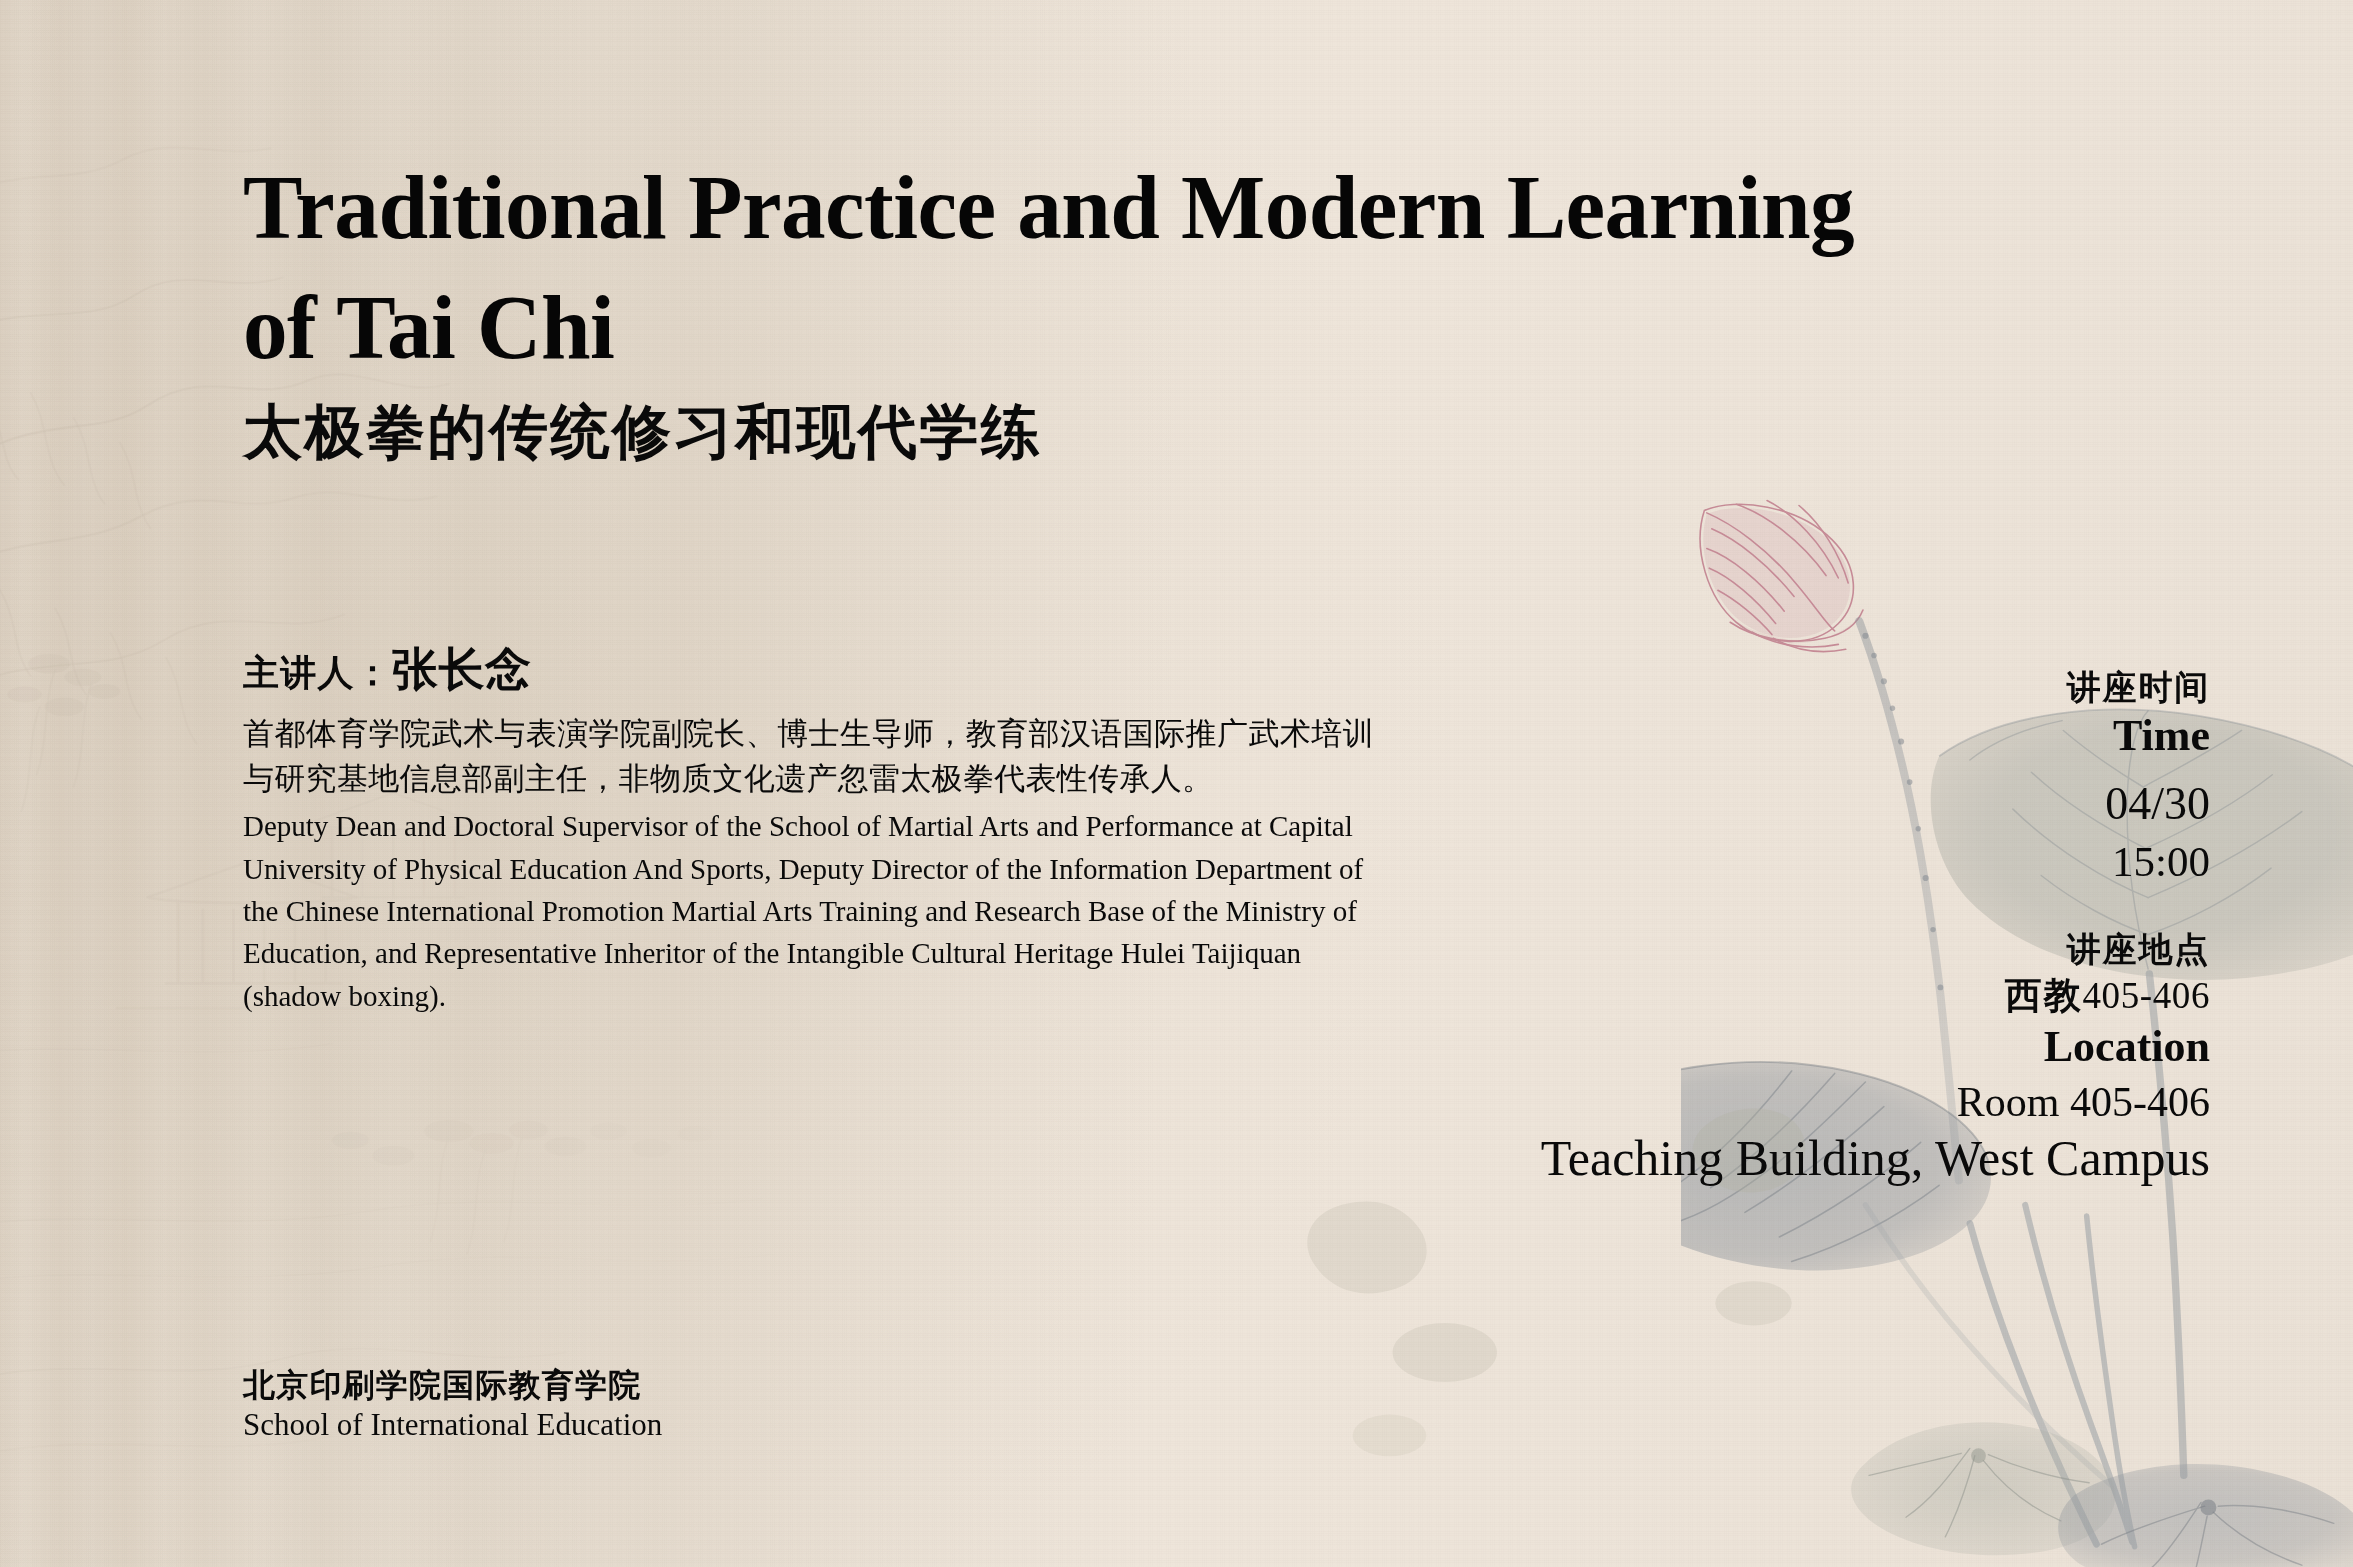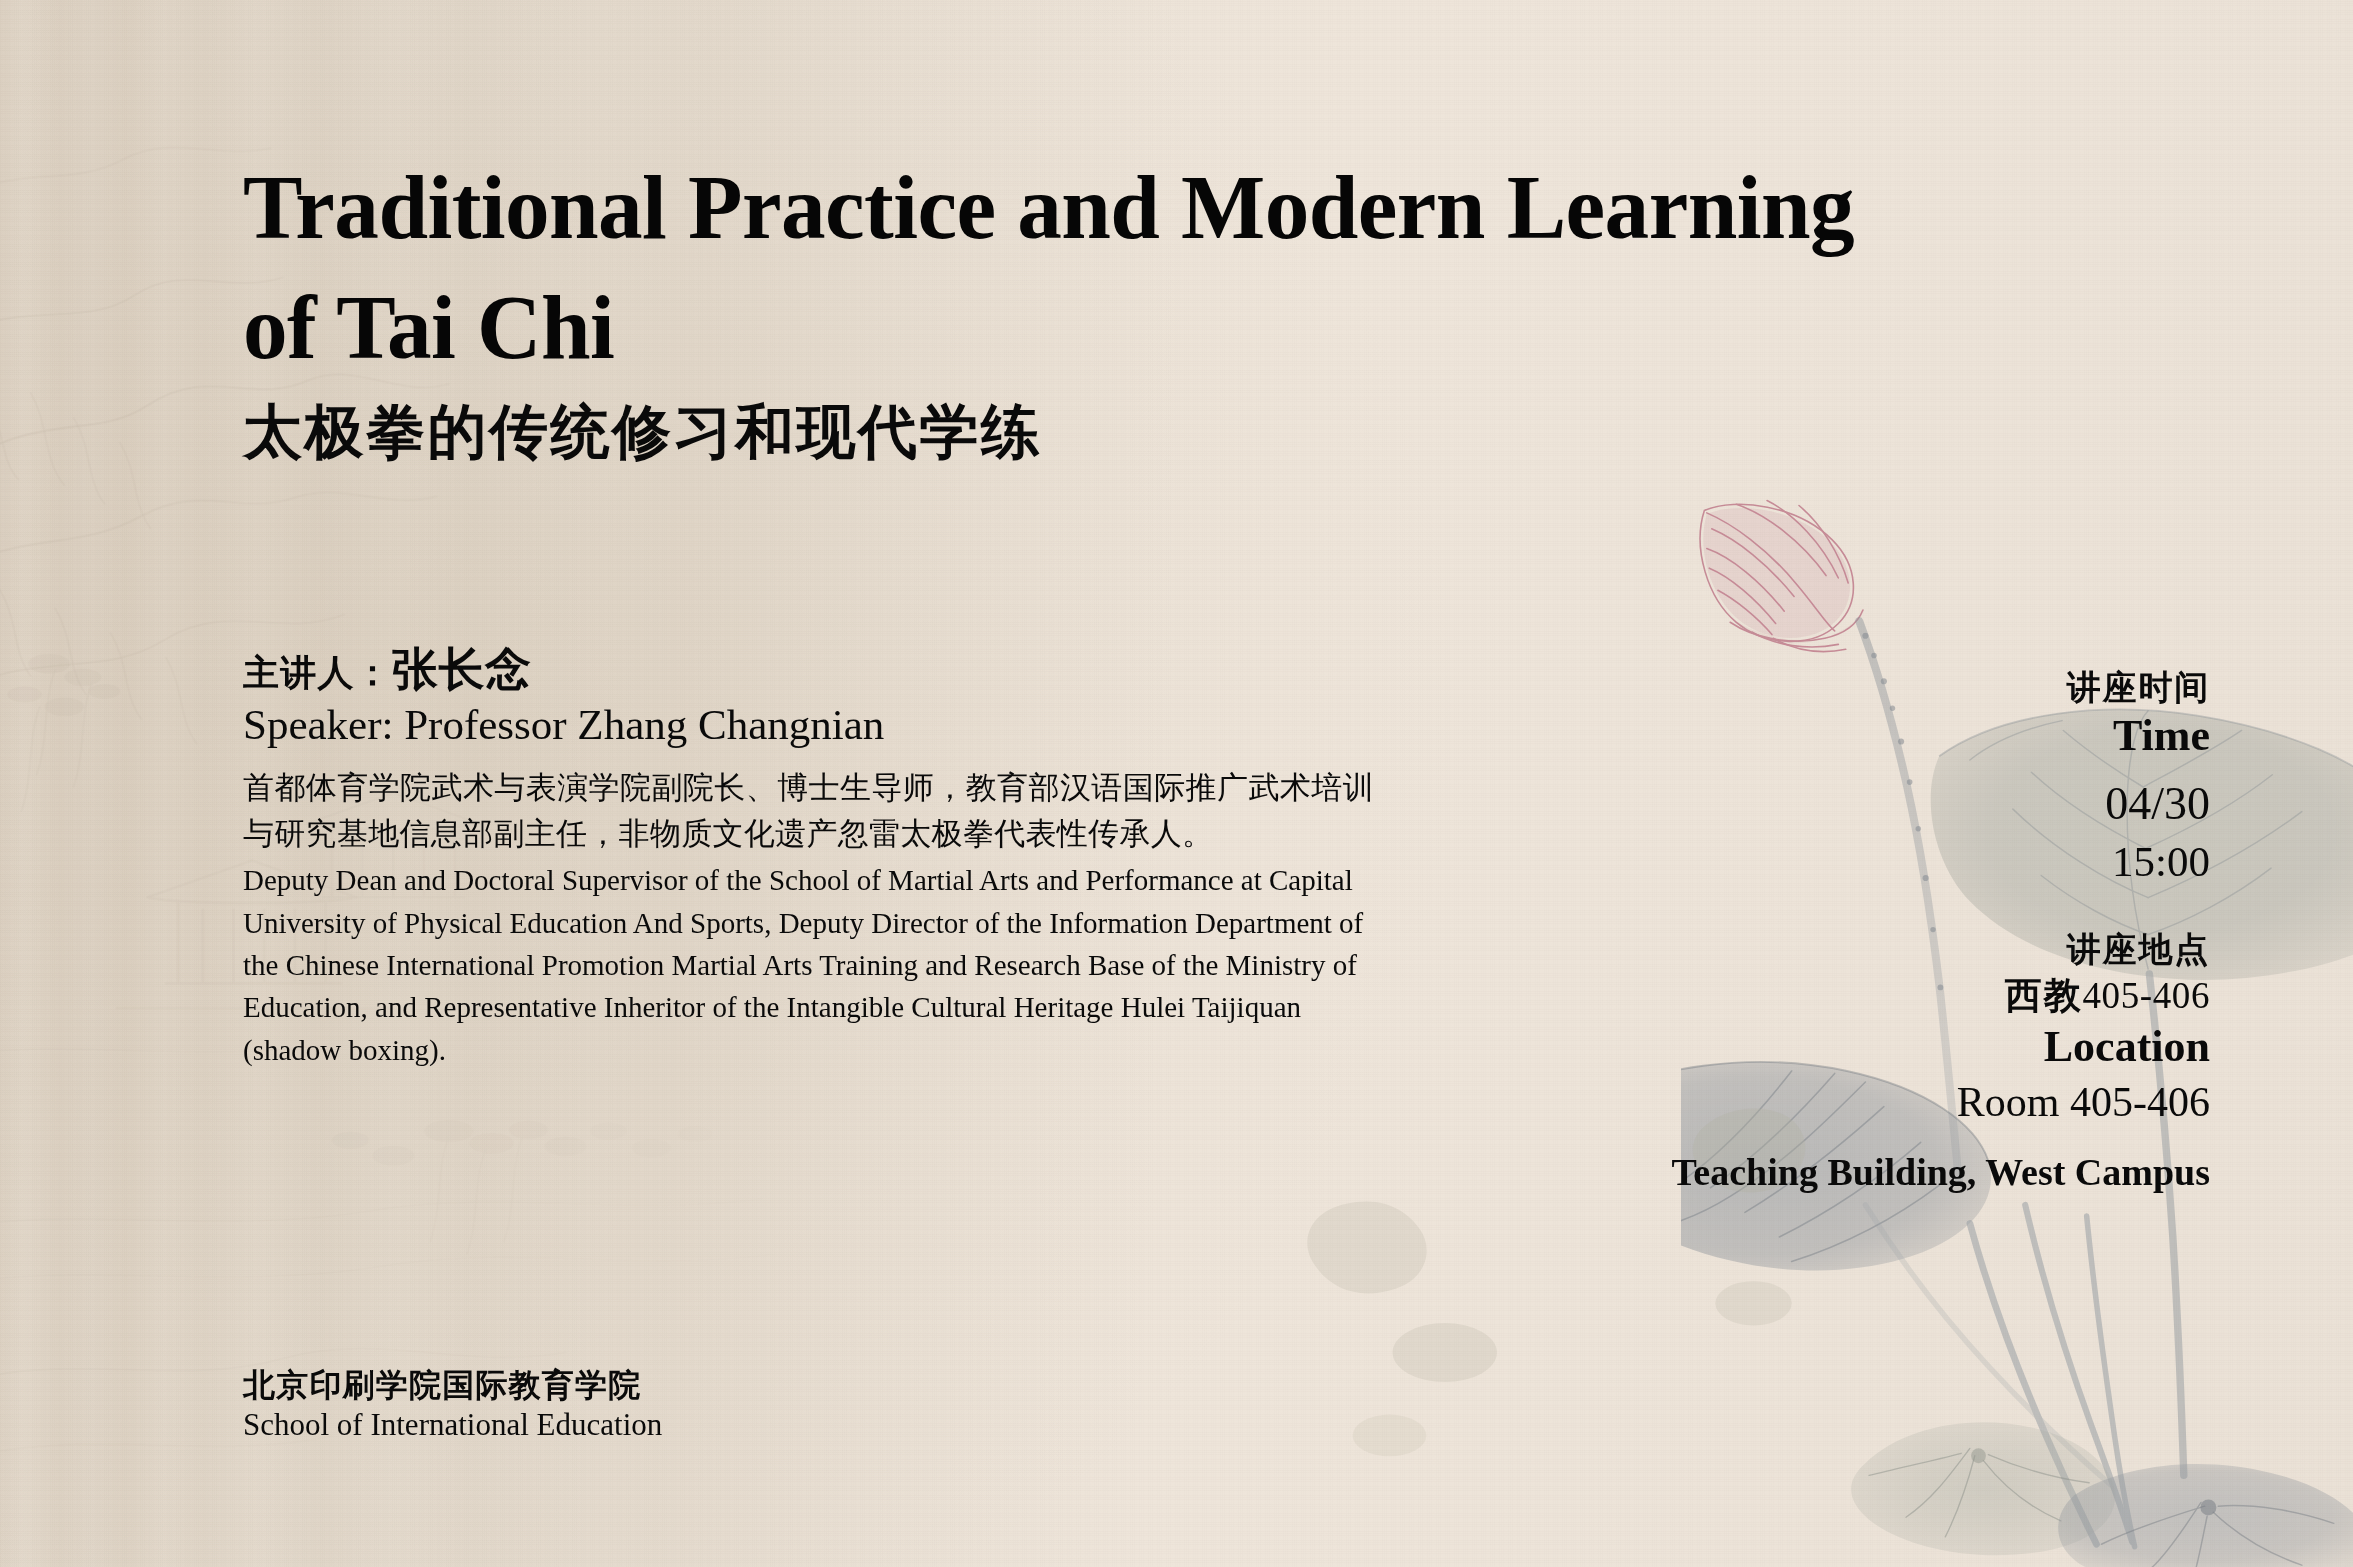--- a/index.html
+++ b/index.html
@@ -219,24 +219,24 @@
     margin-top: 3.7px;
   }
   .info-room-cn .cjk { font-weight: 700; letter-spacing: 1.8px; }
   .info-room-en {
     font-size: 42px;
     font-weight: 400;
     line-height: 1.20;
     margin-top: 3.7px;
   }
   .info-room-sub {
-    font-size: 38px;
-    font-weight: 700;
+    font-size: 50px;
+    font-weight: 400;
     line-height: 1.22;
-    margin-top: 22px;
+    margin-top: 1px;
   }
 </style>
 </head>
 <body>
 
 <div id="poster">
 
   <div class="bg-layer bg-paper"></div>
   <div class="bg-layer bg-stria"></div>
   <div class="bg-layer bg-stria2"></div>
@@ -484,21 +484,20 @@
   <div class="content">
 
     <div class="title-block">
       <div class="title-line">Traditional Practice and Modern Learning</div>
       <div class="title-line">of  Tai Chi</div>
       <div class="subtitle-cn">太极拳的传统修习和现代学练</div>
     </div>
 
     <div class="speaker-block">
       <div class="speaker-cn"><span class="lbl">主讲人：</span><span>张长念</span></div>
-      <div class="speaker-en">Speaker: Professor Zhang Changnian</div>
       <div class="bio-cn">首都体育学院武术与表演学院副院长、博士生导师，教育部汉语国际推广武术培训与研究基地信息部副主任，非物质文化遗产忽雷太极拳代表性传承人。</div>
       <div class="bio-en">Deputy Dean and Doctoral Supervisor of the School of Martial Arts and Performance at Capital University of Physical Education And Sports, Deputy Director of the Information Department of the Chinese International Promotion Martial Arts Training and Research Base of the Ministry of Education, and Representative Inheritor of the Intangible Cultural Heritage Hulei Taijiquan (shadow boxing).</div>
     </div>
 
     <div class="org-block">
       <div class="org-cn">北京印刷学院国际教育学院</div>
       <div class="org-en">School of International Education</div>
     </div>
 
     <div class="info-block">

